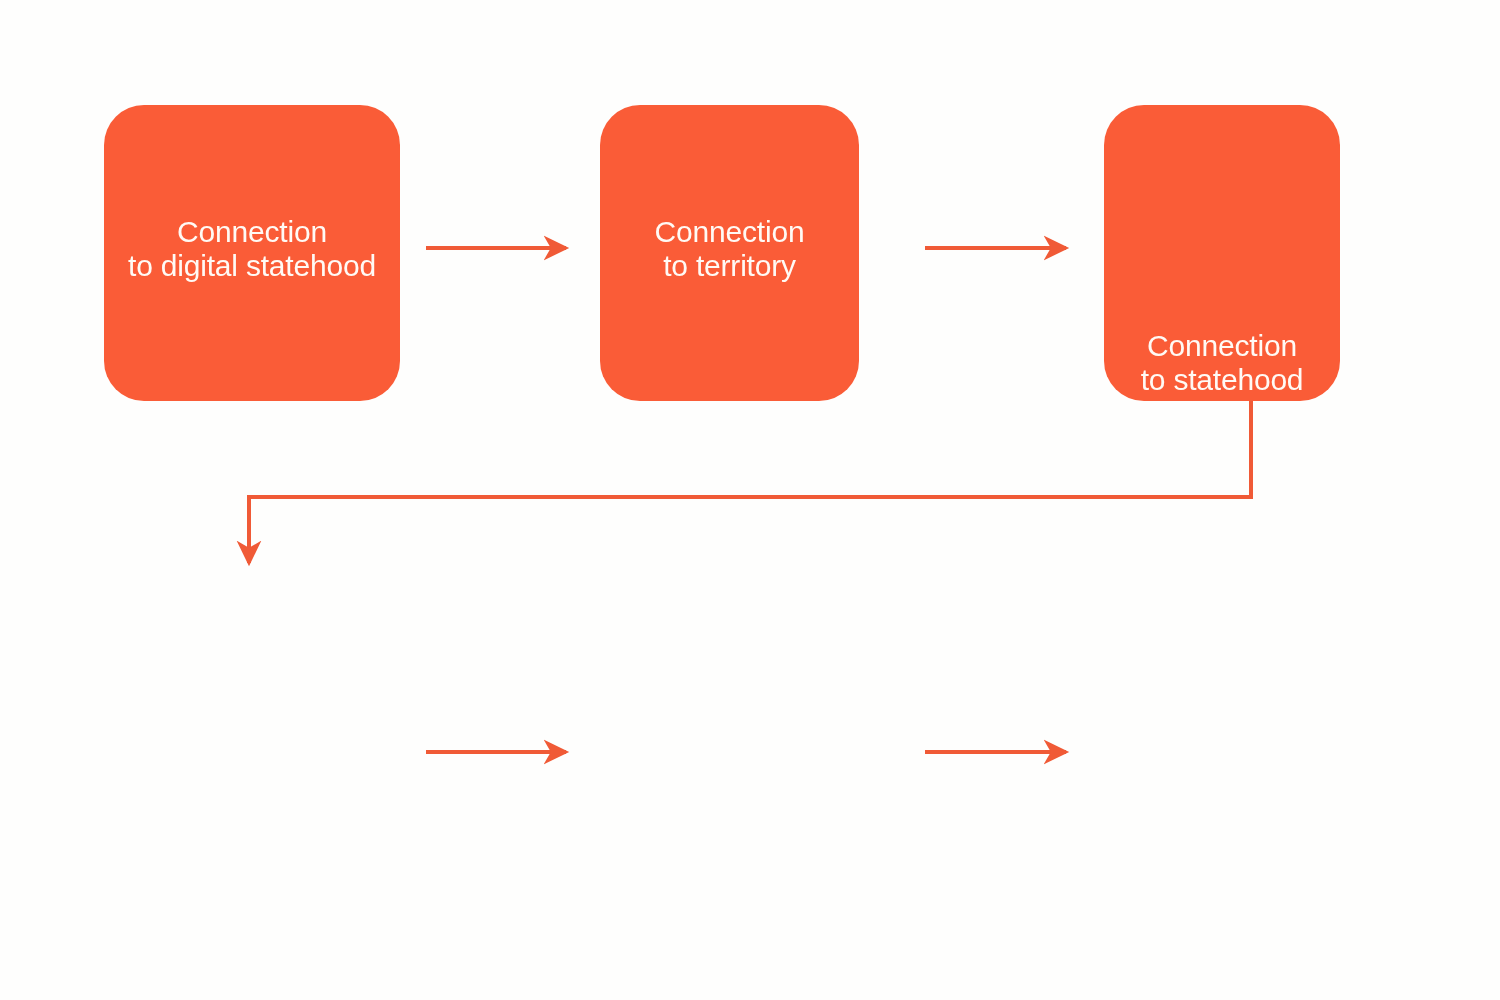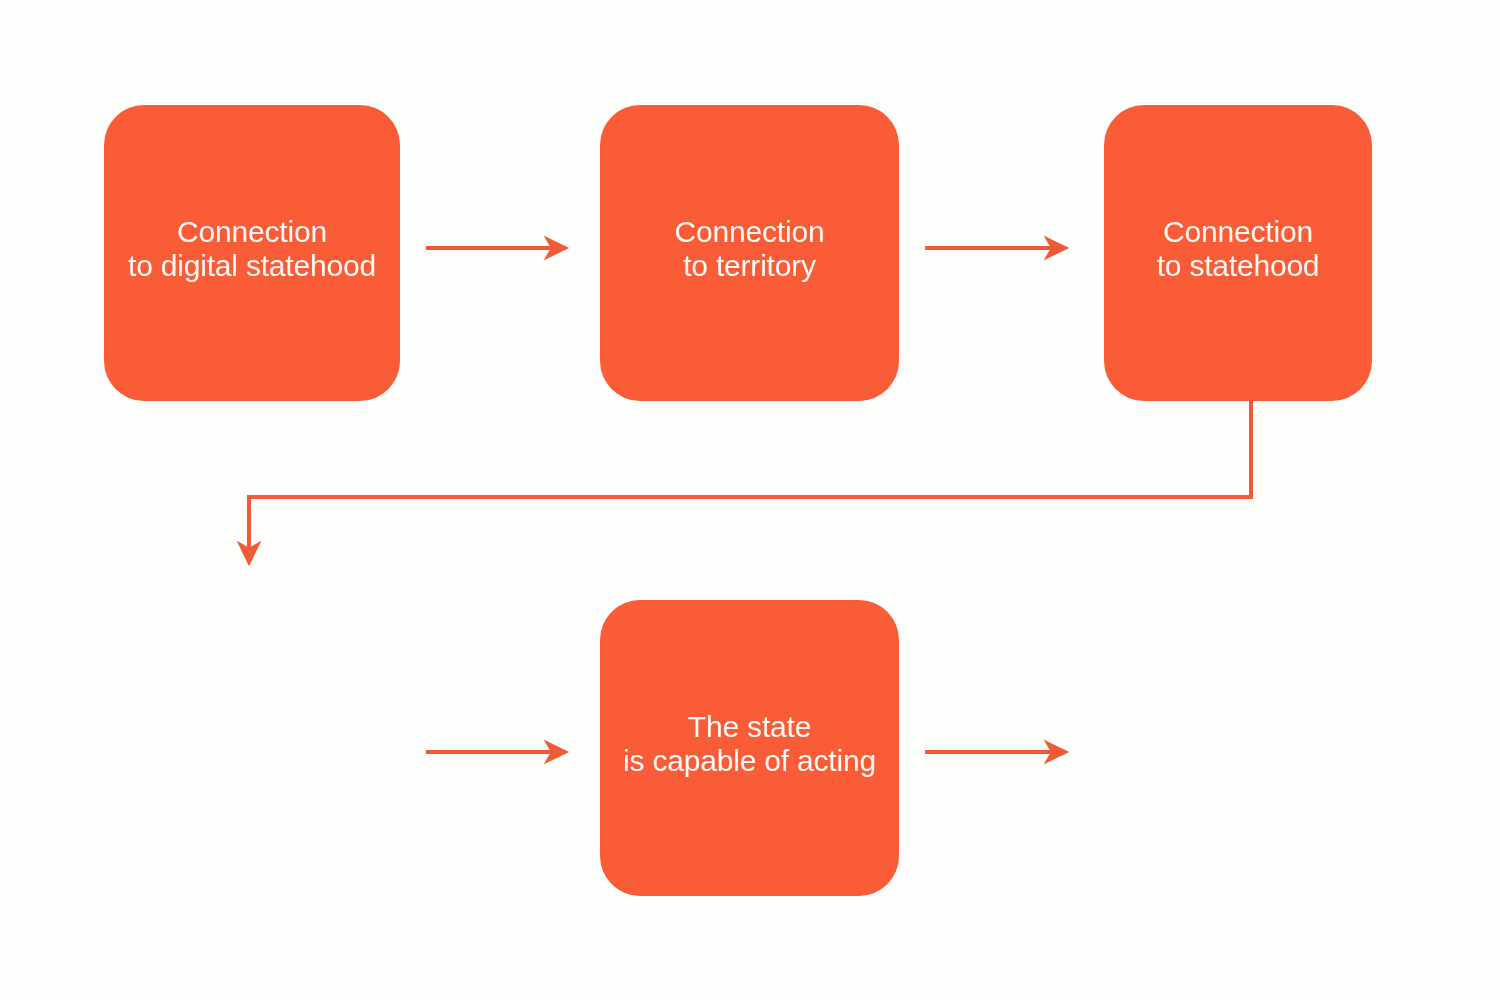--- a/index.html
+++ b/index.html
@@ -53,22 +53,22 @@
     letter-spacing: -0.2px;
     position: relative;
     top: -4px;
   }
 
   
   .node.r1 { top: 105px; height: 296px; }
   .node.r2 { top: 600px; height: 296px; }
 
   .node.c1 { left: 104px;  width: 296px; }
-  .node.c2 { left: 600px;  width: 299px; }
-  .node.c3 { left: 1104px; width: 268px; }
+  .node.c2 { left: 600px;  width: 259px; }
+  .node.c3 { left: 1104px; width: 236px; align-items: flex-end; }
 </style>
 </head>
 <body>
 
 <div id="diagram-canvas">
 
   <svg id="connector-layer" viewBox="0 0 1500 1000">
     <defs>
       <marker id="arrowhead" markerWidth="7" markerHeight="7" refX="5.6" refY="3.5" orient="auto" markerUnits="strokeWidth">
         <path d="M0,0.4 L6.4,3.5 L0,6.6 L1.8,3.5 Z" fill="#F05A36"></path>
@@ -98,19 +98,15 @@
     <div class="node-label"><span>Connection</span>
 <span>to territory</span></div>
   </div>
 
   <div class="node r1 c3">
     <div class="node-label"><span>Connection</span>
 <span>to statehood</span></div>
   </div>
 
 
-  <div class="node r2 c2">
-    <div class="node-label"><span>The state</span>
-<span>is capable of acting</span></div>
-  </div>
 
 
 </div>
 
 </body></html>

